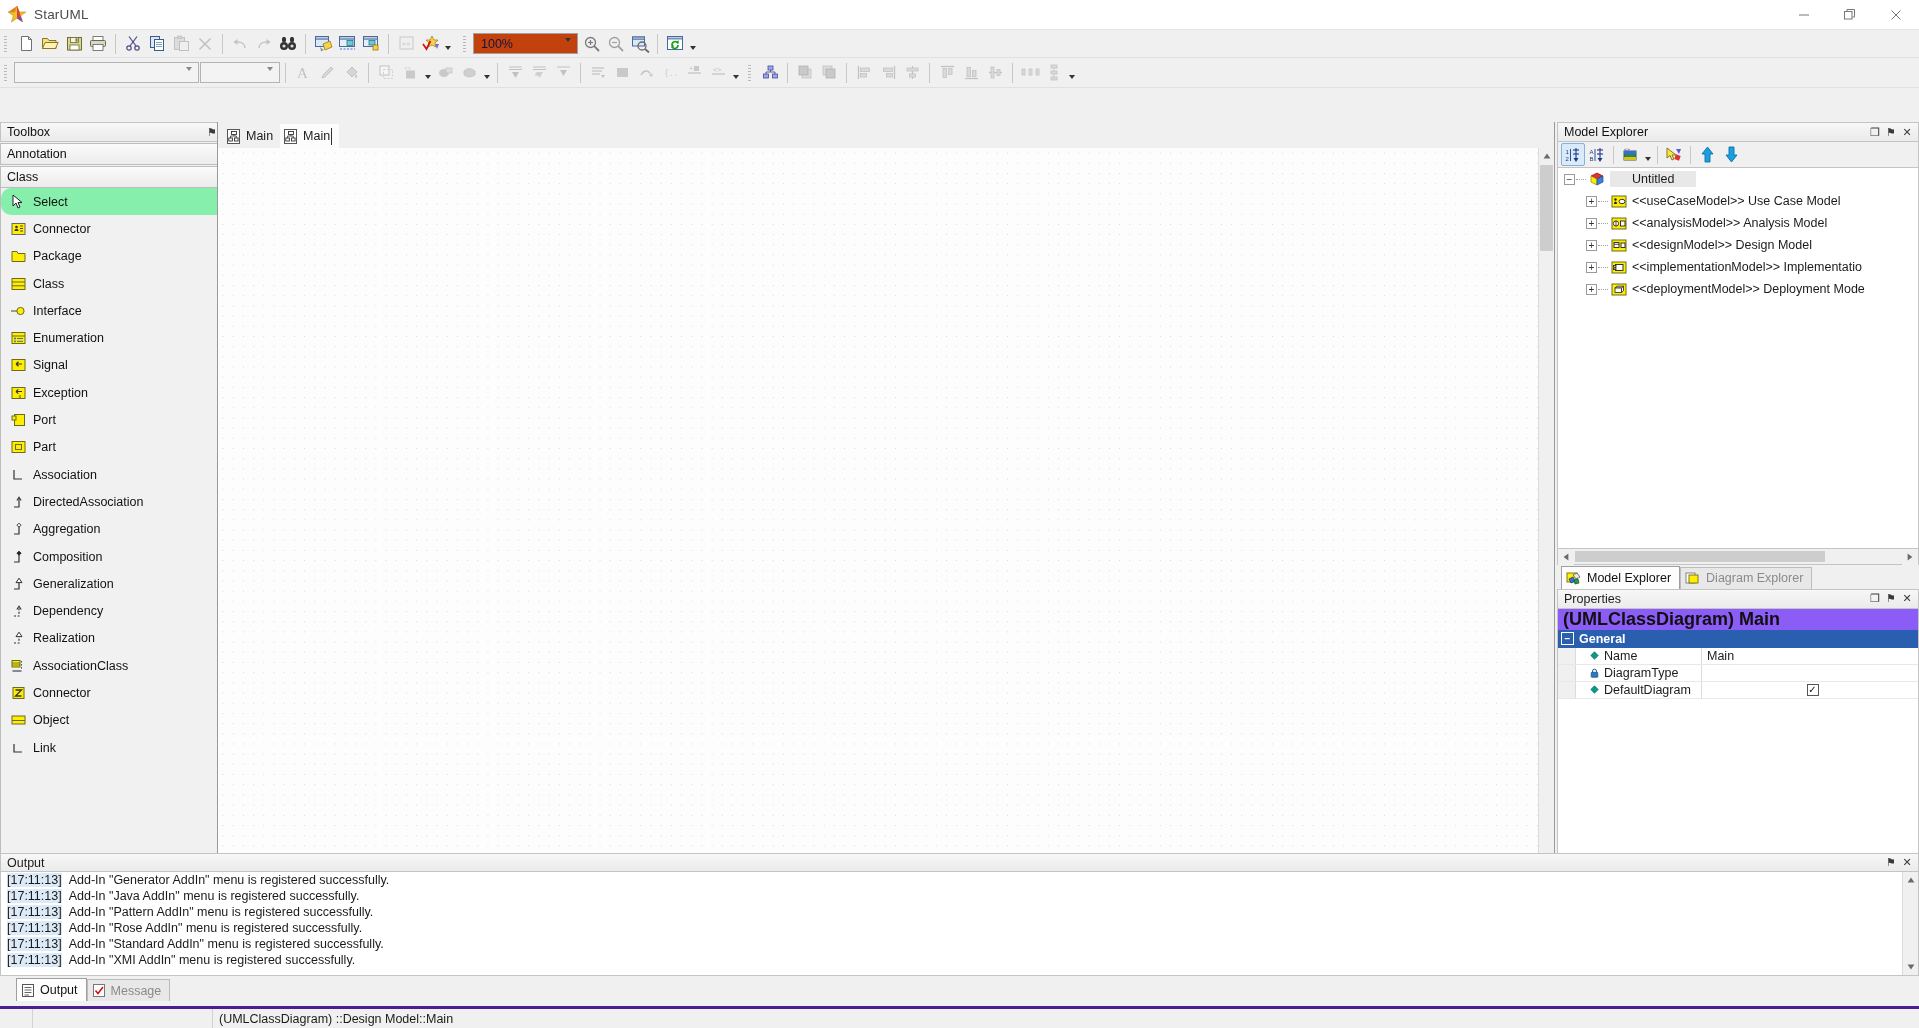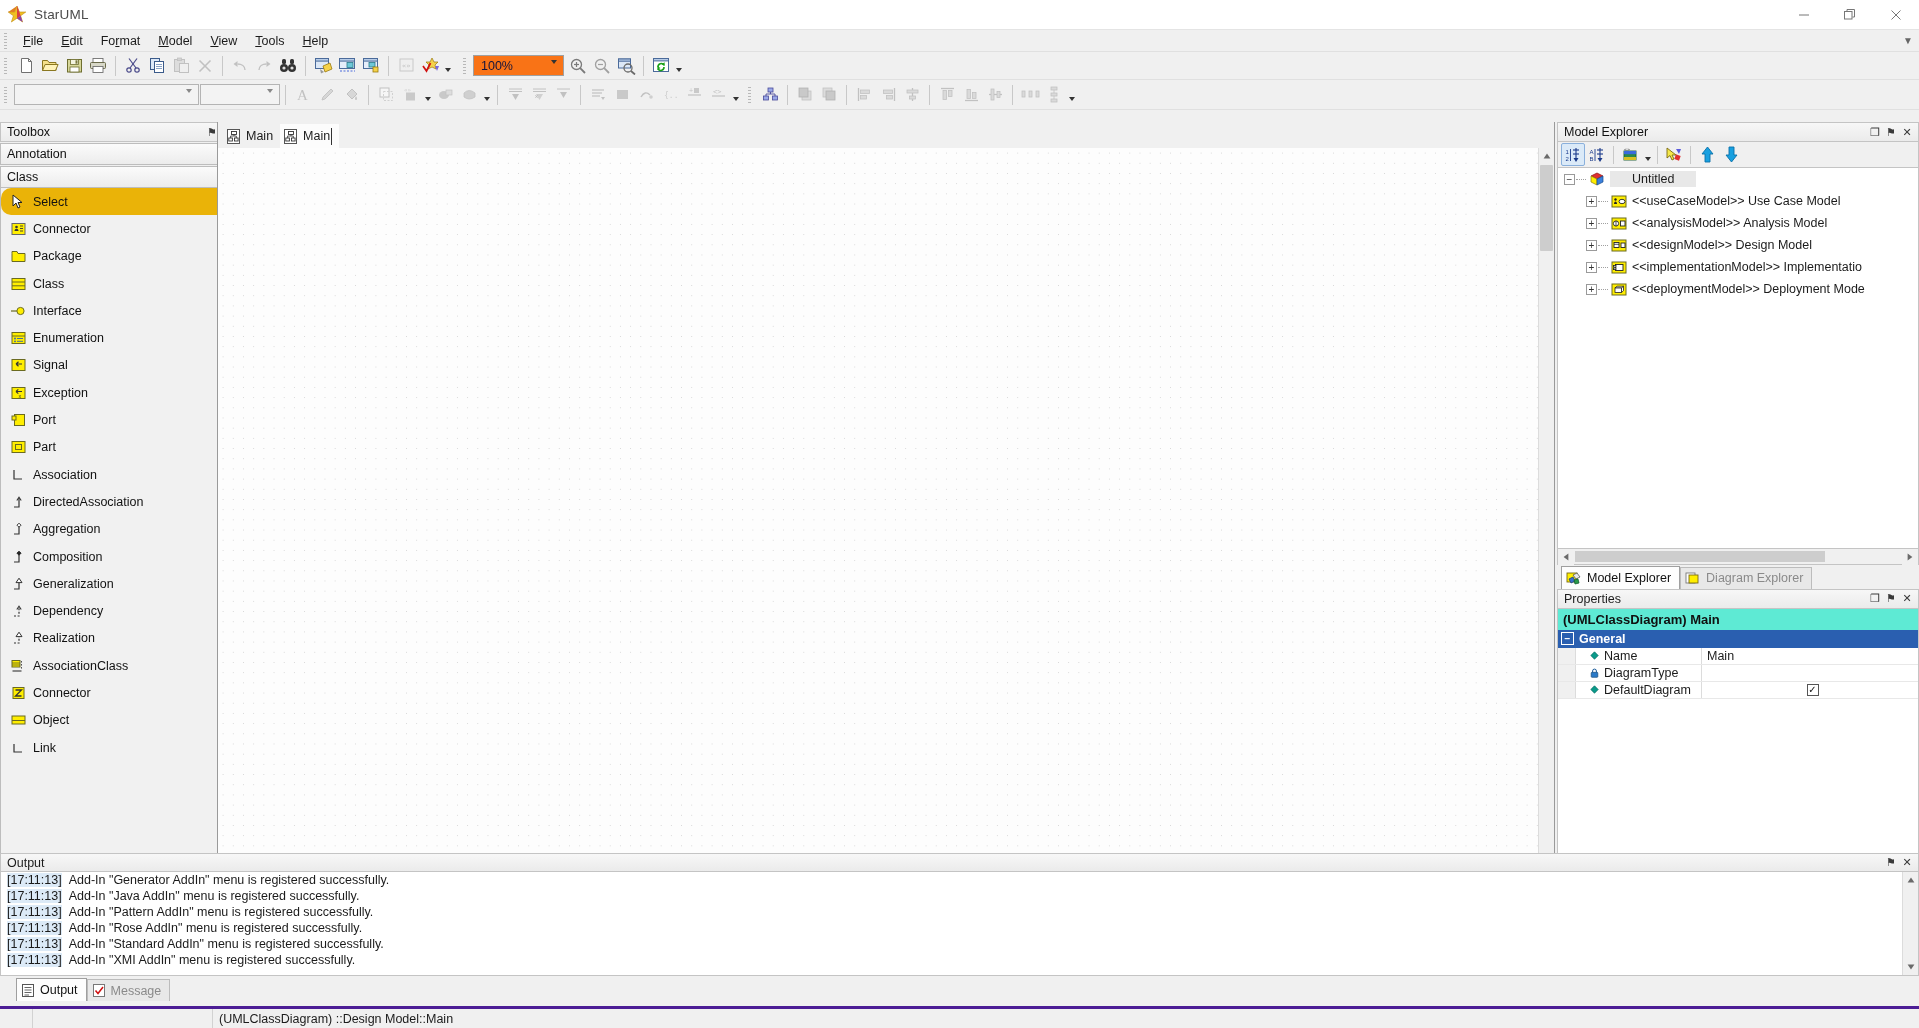--- a/index.html
+++ b/index.html
@@ -48,21 +48,21 @@
   .tb-sep { width: 1px; height: 20px; background: #c8c8c8; margin: 0 5px; flex: 0 0 auto; }
   .tb-btn {
     width: 24px; height: 23px; display: flex; align-items: center; justify-content: center;
     flex: 0 0 auto; border: 1px solid transparent; border-radius: 2px;
   }
   .tb-btn.dis { opacity: .45; }
   .tb-caret { width: 11px; height: 23px; display: flex; align-items: flex-end; justify-content: center;
     padding-bottom: 5px; flex: 0 0 auto; }
   .caret-d { width: 0; height: 0; border-left: 3.5px solid transparent; border-right: 3.5px solid transparent; border-top: 4px solid #333; }
   .zoom-combo {
-    width: 91px; height: 21px; background: #f97316; border: 1px solid #a0a0a0;
+    width: 105px; height: 21px; background: #c2410c; border: 1px solid #a0a0a0;
     display: flex; align-items: center; position: relative; flex: 0 0 auto; margin-right: 2px;
   }
   .zoom-combo .val { padding-left: 7px; font-size: 12.5px; color: #14143c; }
   .zoom-combo .arrow { position: absolute; right: 6px; top: 8px; }
   .combo-box {
     height: 21px; background: #f3f3f3; border: 1px solid #b4b4b4;
     display: flex; align-items: center; position: relative; flex: 0 0 auto;
   }
   .combo-box .arrow { position: absolute; right: 6px; top: 8px; }
   .caret-sm { width: 0; height: 0; border-left: 3.5px solid transparent; border-right: 3.5px solid transparent; border-top: 4px solid #888; }
@@ -90,21 +90,21 @@
     margin-left: auto; width: 20px; height: 20px; border-left: 1px solid #cacaca;
     display: flex; align-items: center; justify-content: center; background: linear-gradient(to bottom,#f8f8f8,#e6e6e6);
   }
   .tbx-list {
     flex: 1 1 auto; background: #f1f1f1; border: 1px solid #bdbdbd; border-top: none;
     overflow: hidden; position: relative; margin-top: 0px;
   }
   .tbx-item {
     height: 27.3px; display: flex; align-items: center; padding-left: 7px; font-size: 12.5px; color: #111;
   }
-  .tbx-item.active { background: #eab308; border-radius: 10px; }
+  .tbx-item.active { background: #86efac; border-radius: 10px; }
   .tbx-item .ic { width: 20px; height: 18px; display: flex; align-items: center; justify-content: center; flex: 0 0 auto; margin-right: 5px; }
   .tbx-scroll {
     height: 20px; border: 1px solid #bdbdbd; border-top: 1px solid #d3d3d3;
     background: linear-gradient(to bottom,#f8f8f8,#e8e8e8); display: flex; align-items: center; justify-content: center;
   }
 
   
   .editor { position: absolute; left: 217px; top: 0; right: 364px; bottom: 0; display: flex; flex-direction: column; }
   .editor-caption {
     height: 19px; background: #a6c3e0; border: 1px solid #8fb0d2; display: flex; align-items: center;
@@ -148,22 +148,22 @@
   .tree-lbl.sel { background: #e8e8e8; padding: 1px 22px; }
   .me-hscroll { height: 16px; background: #f0f0f0; border: 1px solid #c4c4c4; border-top: none; position: relative; display: flex; }
   .me-hthumb { position: absolute; left: 17px; width: 250px; top: 2px; bottom: 2px; background: #cdcdcd; }
   .dock-tabs { height: 24px; background: #f0f0f0; display: flex; align-items: flex-end; padding-left: 4px; }
   .dock-tab { height: 22px; display: flex; align-items: center; padding: 0 8px 0 4px; font-size: 12.5px;
     background: #e8e8e8; border: 1px solid #bcbcbc; border-bottom: none; color: #8a8a8a; }
   .dock-tab.sel { background: #fdfdfd; color: #111; height: 23px; border-color: #9f9f9f; }
   .dock-tab .ic { margin-right: 5px; display: flex; }
   .props-head { height: 20px; background: linear-gradient(to bottom,#f7f7f7,#ebebeb); border: 1px solid #c4c4c4;
     display: flex; align-items: center; padding: 0 4px 0 6px; font-size: 12.5px; }
-  .props-obj { height: 21px; background: #5eead4; border-left: 1px solid #c4c4c4; border-right: 1px solid #c4c4c4;
-    display: flex; align-items: center; padding-left: 5px; font-weight: bold; font-size: 13px; color: #101010; }
+  .props-obj { height: 21px; background: #8b5cf6; border-left: 1px solid #c4c4c4; border-right: 1px solid #c4c4c4;
+    display: flex; align-items: center; padding-left: 5px; font-weight: bold; font-size: 18px; color: #101010; }
   .props-grid { flex: 1 1 auto; background: #fff; border: 1px solid #c4c4c4; border-top: none; overflow: hidden; }
   .pg-cat { height: 18px; background: #2a5fb0; color: #fff; font-weight: bold; display: flex; align-items: center;
     font-size: 12.5px; }
   .pg-cat .exp { width: 13px; height: 13px; border: 1px solid #fff; margin: 0 5px 0 3px; display: flex;
     align-items: center; justify-content: center; font-size: 10px; line-height: 9px; color: #fff; background: #2a5fb0; flex: 0 0 auto; }
   .pg-row { height: 17px; display: flex; align-items: center; font-size: 12.5px; border-bottom: 1px solid #e8e8e8; }
   .pg-gutter { width: 18px; height: 100%; background: #f0f0f0; border-right: 1px solid #dcdcdc; flex: 0 0 auto; }
   .pg-name { width: 125px; display: flex; align-items: center; padding-left: 14px; flex: 0 0 auto; }
   .pg-name .bullet { margin-right: 5px; display: flex; }
   .pg-val { flex: 1 1 auto; padding-left: 5px; border-left: 1px solid #dcdcdc; height: 100%; display: flex; align-items: center; }
@@ -219,31 +219,20 @@
       </div>
       <div class="win-btn close">
         <svg width="12" height="12" viewBox="0 0 12 12">
           <line x1="1.5" y1="1.5" x2="10.5" y2="10.5" stroke="#777" stroke-width="1"></line>
           <line x1="10.5" y1="1.5" x2="1.5" y2="10.5" stroke="#777" stroke-width="1"></line>
         </svg>
       </div>
     </div>
   </div>
 
-  <div class="menubar">
-    <div class="gripper"></div>
-    <div class="menu-item"><u>F</u>ile</div>
-    <div class="menu-item"><u>E</u>dit</div>
-    <div class="menu-item">Fo<u>r</u>mat</div>
-    <div class="menu-item"><u>M</u>odel</div>
-    <div class="menu-item"><u>V</u>iew</div>
-    <div class="menu-item"><u>T</u>ools</div>
-    <div class="menu-item"><u>H</u>elp</div>
-    <div class="menubar-right">▼</div>
-  </div>
 
   <div class="toolbar">
     <div class="gripper"></div>
 
     <div class="tb-btn">
       <svg width="17" height="17" viewBox="0 0 17 17">
           <path d="M3.5 1.5h7l3 3v11h-10z" fill="#fff" stroke="#707070" stroke-width="1"></path>
           <path d="M10.5 1.5v3h3" fill="none" stroke="#707070" stroke-width="1"></path>
         </svg>
     </div>

